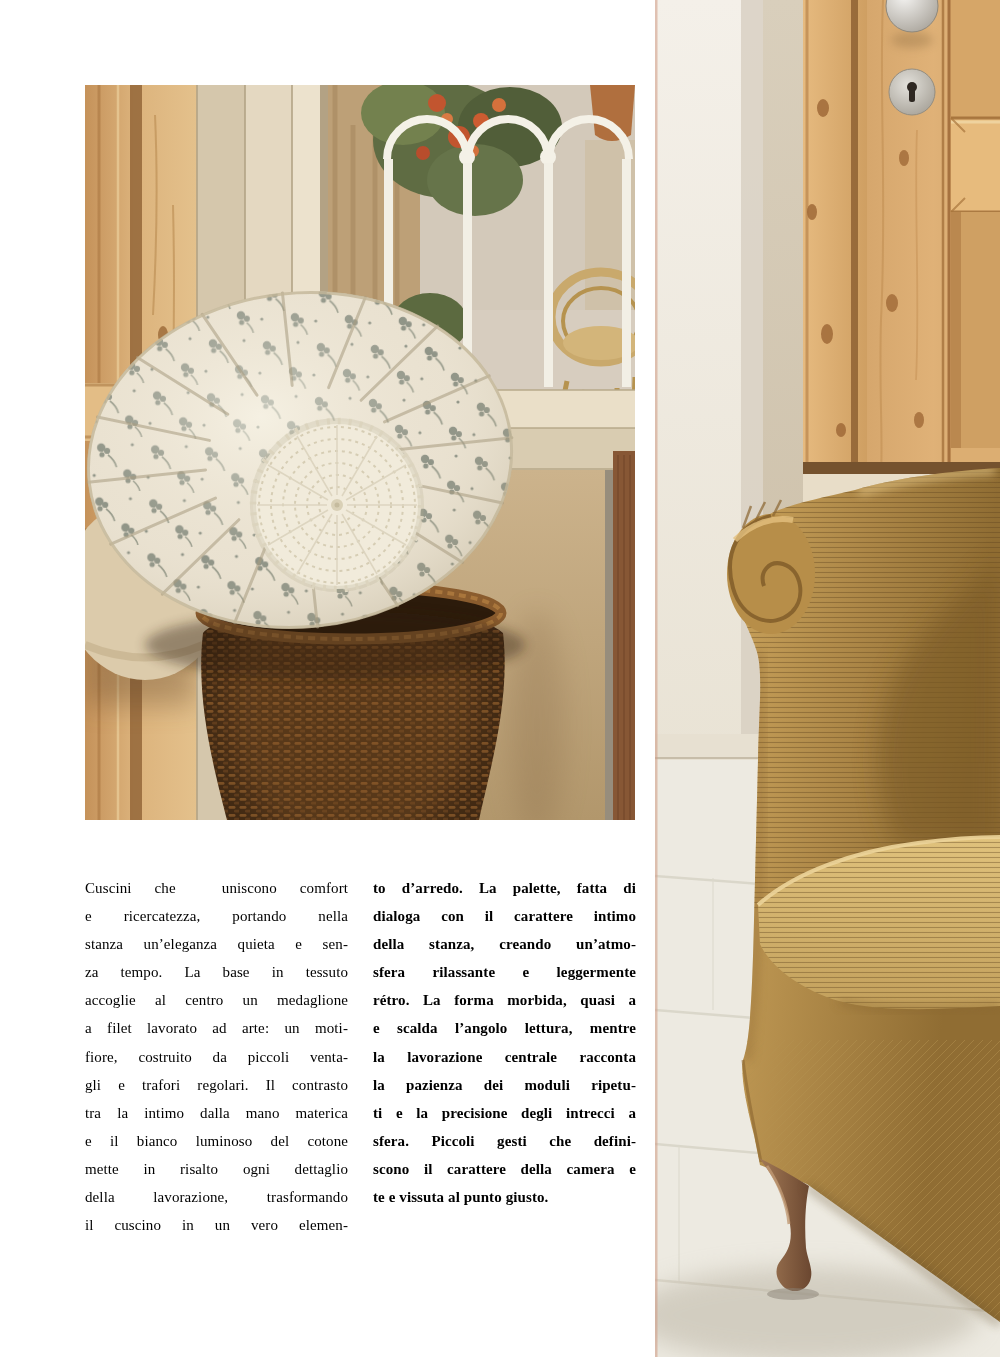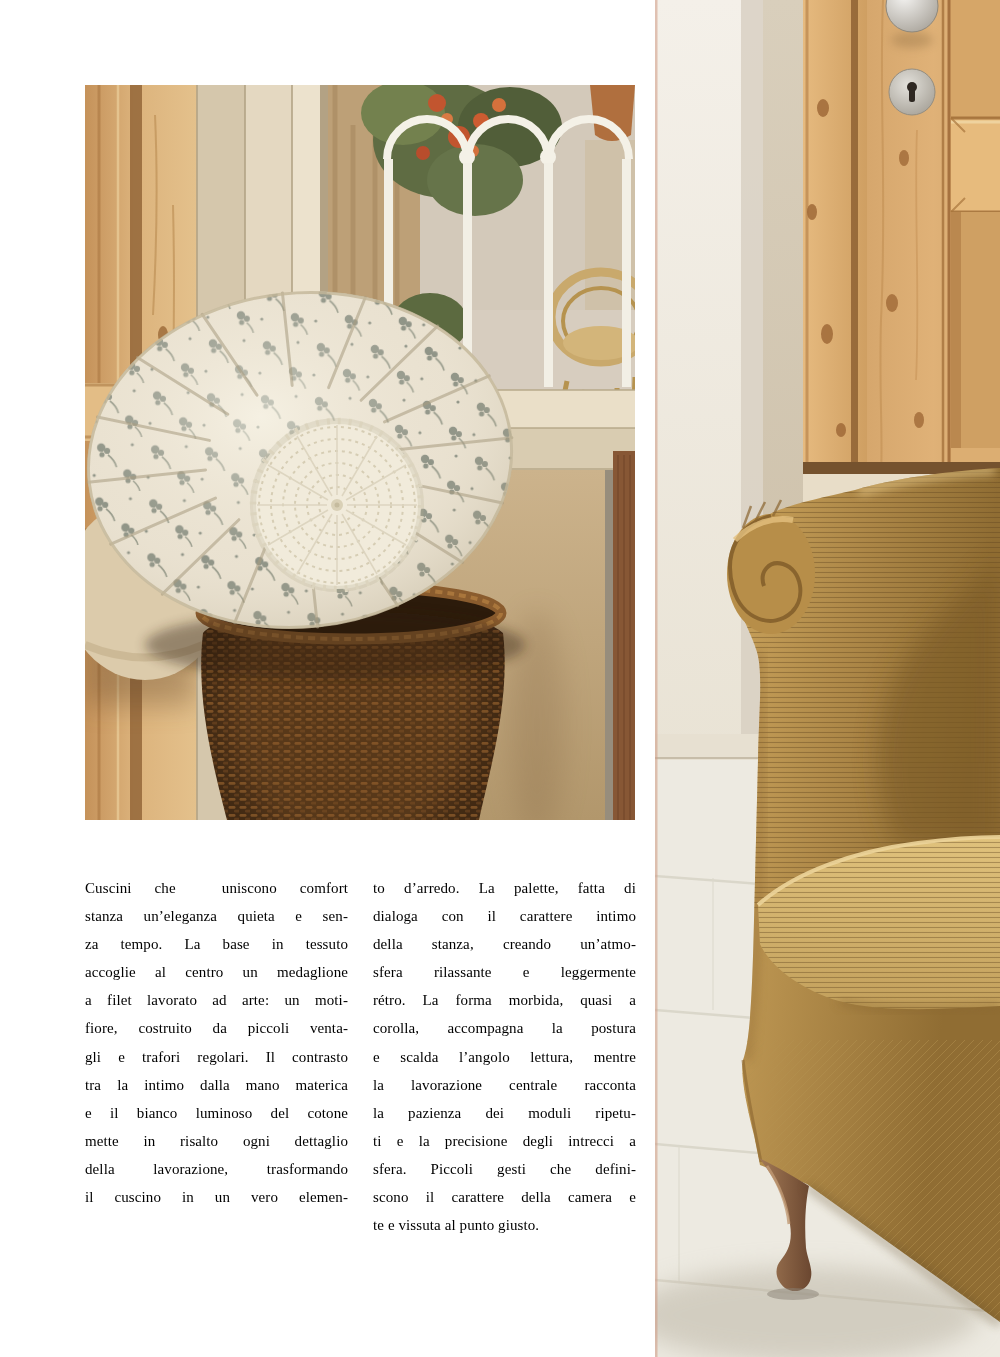--- a/index.html
+++ b/index.html
@@ -5,21 +5,21 @@
   html,body{margin:0;padding:0;}
   body{width:1000px;height:1357px;background:#ffffff;position:relative;overflow:hidden;
        font-family:"Liberation Serif","DejaVu Serif",serif;}
   .photo{position:absolute;overflow:hidden;}
   .photo svg{display:block;}
   #photo-left{left:85px;top:85px;width:550px;height:735px;}
   #photo-right{left:655px;top:0;width:345px;height:1357px;}
   .textcol{position:absolute;top:874px;width:263px;color:#000000;
            font-size:15px;line-height:28.1px;letter-spacing:0.1px;}
   #col1{left:85px;}
-  #col2{left:373px;}
+  #col2{left:373px;font-weight:bold;}
   .tl{text-align:justify;text-align-last:justify;white-space:pre-wrap;}
   .tl.end{text-align-last:left;}
 </style>
 </head>
 <body>
 
 <div class="photo" id="photo-left">
 <svg width="100%" height="100%" viewBox="0 0 550 735" preserveAspectRatio="none">
 <defs>
   <filter id="bl1" x="-60%" y="-60%" width="220%" height="220%">
@@ -375,40 +375,40 @@
   </g>
   <path d="M152,1186 L345,1324" stroke="#5e4a28" stroke-width="8" opacity="0.35" filter="url(#bl4)"></path>
 </g>
 
 <rect x="0" y="0" width="2.5" height="1357" fill="#d09a85" opacity="0.55"></rect>
 </svg>
 </div>
 
 <div class="textcol" id="col1">
   <div class="tl">Cuscini che  uniscono comfort</div>
+  <div class="tl">e ricercatezza, portando nella</div>
   <div class="tl">stanza un’eleganza quieta e sen-</div>
   <div class="tl">za tempo. La base in tessuto</div>
   <div class="tl">accoglie al centro un medaglione</div>
   <div class="tl">a filet lavorato ad arte: un moti-</div>
   <div class="tl">fiore, costruito da piccoli venta-</div>
   <div class="tl">gli e trafori regolari. Il contrasto</div>
   <div class="tl">tra la intimo dalla mano materica</div>
   <div class="tl">e il bianco luminoso del cotone</div>
   <div class="tl">mette in risalto ogni dettaglio</div>
   <div class="tl">della lavorazione, trasformando</div>
   <div class="tl">il cuscino in un vero elemen-</div>
 </div>
 
 <div class="textcol" id="col2">
   <div class="tl">to d’arredo. La palette, fatta di</div>
   <div class="tl">dialoga con il carattere intimo</div>
   <div class="tl">della stanza, creando un’atmo-</div>
   <div class="tl">sfera rilassante e leggermente</div>
   <div class="tl">rétro. La forma morbida, quasi a</div>
-  <div class="tl">corolla, accompagna la postura</div>
   <div class="tl">e scalda l’angolo lettura, mentre</div>
   <div class="tl">la lavorazione centrale racconta</div>
   <div class="tl">la pazienza dei moduli ripetu-</div>
   <div class="tl">ti e la precisione degli intrecci a</div>
   <div class="tl">sfera. Piccoli gesti che defini-</div>
   <div class="tl">scono il carattere della camera e</div>
   <div class="tl end">te e vissuta al punto giusto.</div>
 </div>
 
 </body></html>

